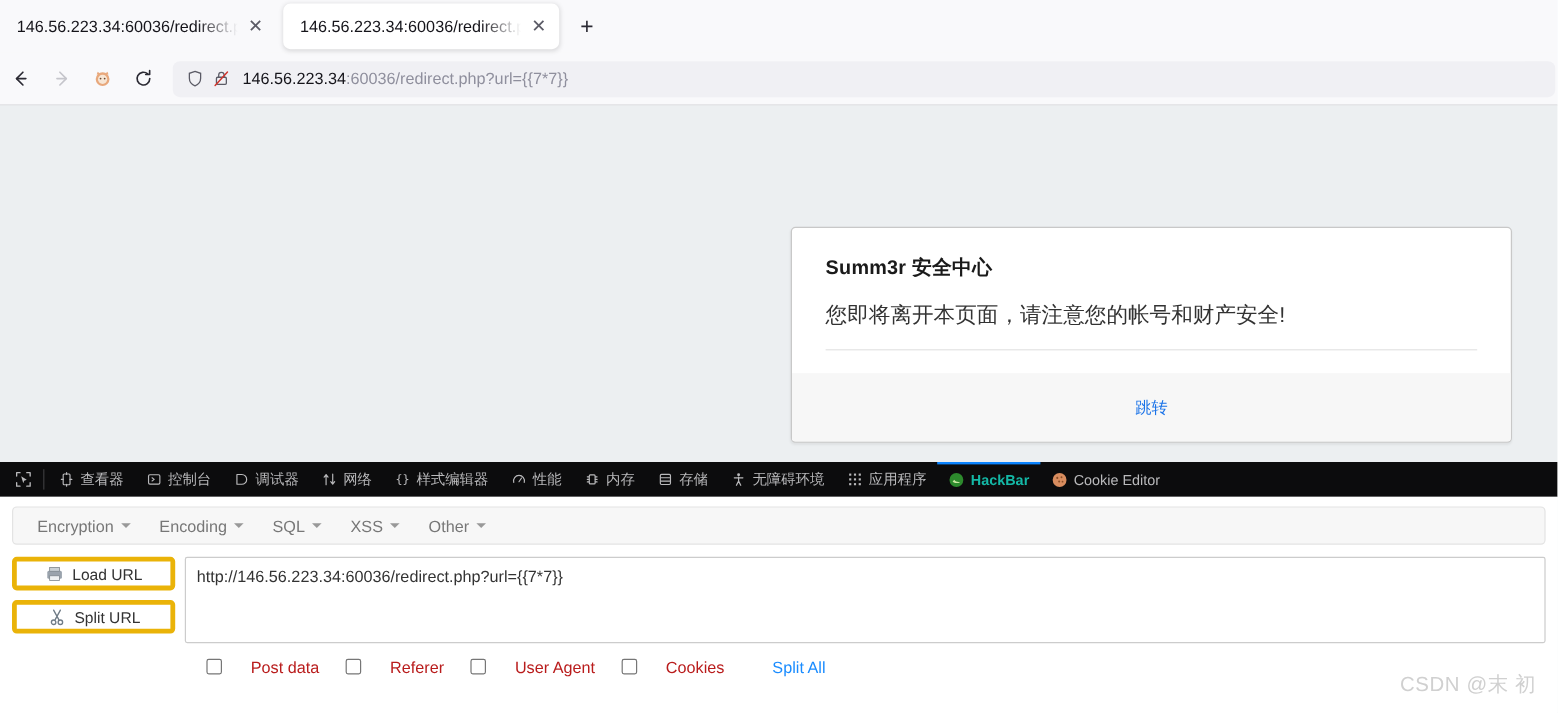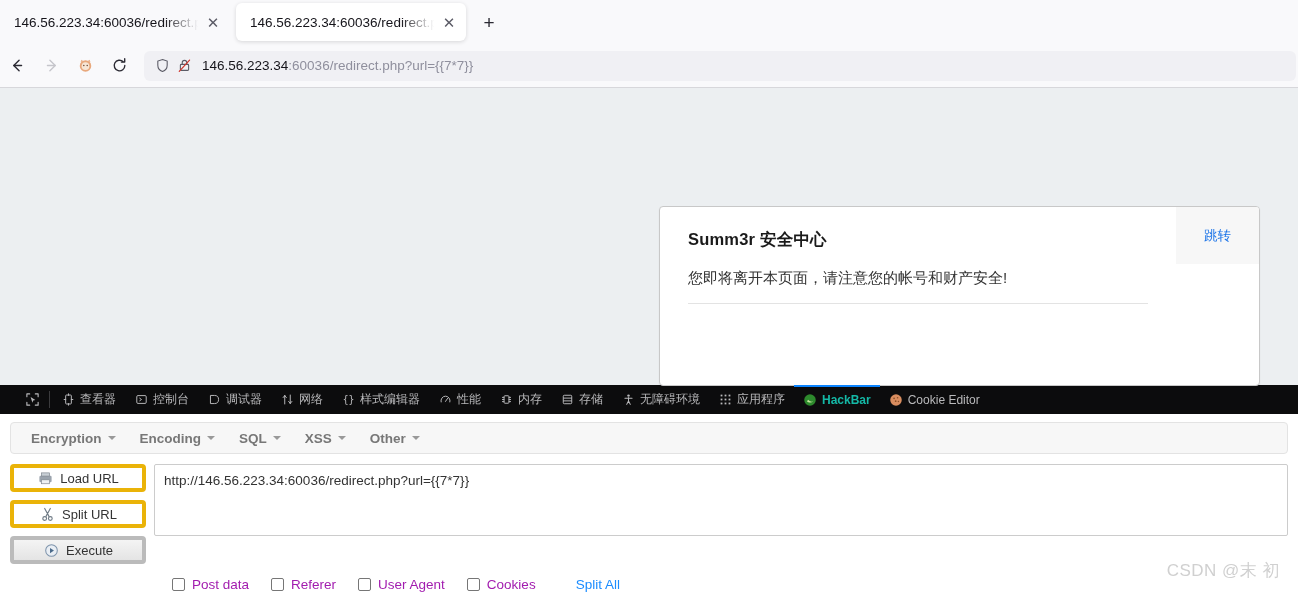--- a/index.html
+++ b/index.html
@@ -74,50 +74,50 @@
     margin-left: 6px; white-space: nowrap;
   }
   .urltext .dim { color: #8f8f9d; }
 
   
   .viewport {
     height: 297px; background: #eceff1;
     position: relative;
   }
   .card {
-    position: absolute; left: 659px; top: 118px;
+    position: absolute; left: 659px; top: 101px;
     width: 601px; height: 180px;
     background: #ffffff;
     border: 1px solid #c8c8c8;
     border-radius: 4px;
     box-shadow: 0 1px 2px rgba(0,0,0,.06);
-    display: flex; flex-direction: row;
+    display: flex; flex-direction: column;
     overflow: hidden;
   }
   .card-body { padding: 22px 28px 12px 28px; flex: 1; }
   .card-title {
     font-size: 16.5px; font-weight: bold; color: #1a1a1a;
     margin-bottom: 15px; letter-spacing: .2px;
   }
   .card-text {
-    font-size: 15px; color: #333333; line-height: 1.55;
+    font-size: 18px; color: #333333; line-height: 1.55;
   }
   .card-sep { height: 1px; background: #e3e3e3; margin: 14px 0 0 0; }
   .card-footer {
     background: #f7f7f7; height: 57px;
-    display: flex; align-items: center; justify-content: flex-end;
+    display: flex; align-items: center; justify-content: center;
     padding: 0 28px;
   }
   .card-link { font-size: 13.5px; color: #1a73e8; text-decoration: none; }
 
   
   .devtools-tabbar {
     height: 29px; background: #0c0c0d;
     display: flex; align-items: stretch;
-    padding-left: 20px; overflow: hidden;
+    padding-left: 7px; overflow: hidden;
   }
   .dt-picker {
     display: flex; align-items: center; padding: 0 7px 0 5px;
     color: #b9b9bb;
   }
   .dt-divider { width: 1px; background: #3b3b3d; margin: 6px 2px; }
   .dt-tab {
     display: flex; align-items: center; gap: 5px;
     padding: 0 9px; color: #b9b9bb; font-size: 12px;
     white-space: nowrap; position: relative;
@@ -130,21 +130,21 @@
   .dt-ico {
     width: 14px; height: 14px; flex: 0 0 14px;
     display: flex; align-items: center; justify-content: center;
   }
 
   
   .hackbar { background: #ffffff; height: 180px; padding: 8px 0 0 0; }
   .hb-menubar {
     margin: 0 10px; height: 32px;
     background: #f7f7f7; border: 1px solid #e3e3e3; border-radius: 4px;
-    display: flex; align-items: center; padding-left: 8px; font-weight: bold;
+    display: flex; align-items: center; padding-left: 8px;
   }
   .hb-menu {
     font-size: 13.5px; color: #777777;
     padding: 0 12px; display: flex; align-items: center; gap: 6px;
   }
   .caret {
     width: 0; height: 0; border-left: 4px solid transparent;
     border-right: 4px solid transparent; border-top: 4px solid #999999;
     display: inline-block;
   }
@@ -169,21 +169,21 @@
     padding: 7px 9px; font-size: 13.5px; color: #333333;
     font-family: "Liberation Sans", sans-serif;
     resize: none; outline: none; line-height: 1.4;
     background: #ffffff;
   }
 
   .hb-options {
     display: flex; align-items: center; gap: 22px;
     padding: 13px 10px 0 172px;
   }
-  .hb-check { display: flex; align-items: center; gap: 7px; font-size: 13.5px; color: #a21caf; }
+  .hb-check { display: flex; gap: 24px; font-size: 13.5px; color: #b91c1c; }
   .cbox {
     width: 13px; height: 13px; border: 1px solid #767676;
     border-radius: 2px; background: #ffffff; flex: 0 0 13px;
   }
   .hb-clear { font-size: 13.5px; color: #1a8cff; margin-left: 18px; }
 
   .watermark {
     position: absolute; right: 18px; bottom: 12px;
     font-size: 17px; color: #d0d0d0; letter-spacing: .5px;
   }
@@ -450,29 +450,20 @@
         <div class="hb-btn">
           <span class="hb-ico">
             <svg width="15" height="15" viewBox="0 0 16 16">
                 <path d="M5 1.5 9.6 10M11 1.5 6.4 10" stroke="#6f7b86" stroke-width="1.2" stroke-linecap="round"></path>
                 <circle cx="5" cy="12.3" r="2" fill="none" stroke="#6f7b86" stroke-width="1.2"></circle>
                 <circle cx="11" cy="12.3" r="2" fill="none" stroke="#6f7b86" stroke-width="1.2"></circle>
               </svg>
           </span>
           <span>Split URL</span>
         </div>
-        <div class="hb-btn primary">
-          <span class="hb-ico">
-            <svg width="15" height="15" viewBox="0 0 16 16">
-                <circle cx="8" cy="8" r="6.2" fill="#e9eef4" stroke="#7d93ab" stroke-width="1.1"></circle>
-                <path d="M6.4 5.2 10.6 8l-4.2 2.8z" fill="#4a6a8a"></path>
-              </svg>
-          </span>
-          <span>Execute</span>
-        </div>
       </div>
 
       <textarea class="hb-textarea" spellcheck="false" style="">http://146.56.223.34:60036/redirect.php?url={{7*7}}</textarea>
     </div>
 
     <div class="hb-options">
       <label class="hb-check">
         <span class="cbox"></span>
         <span>Post data</span>
       </label>

